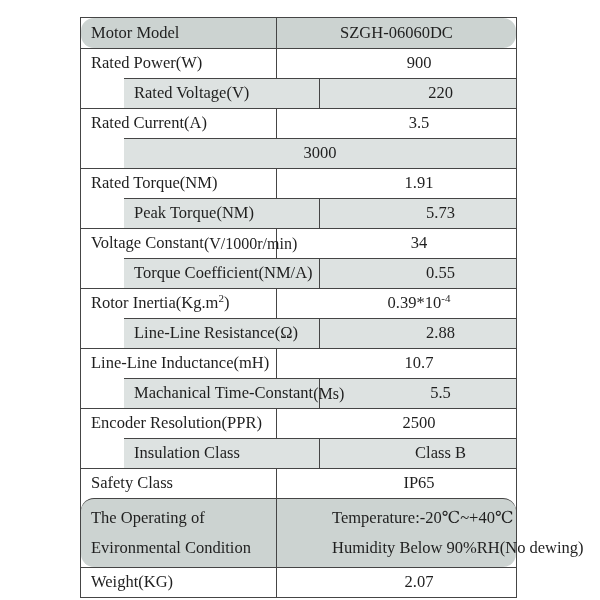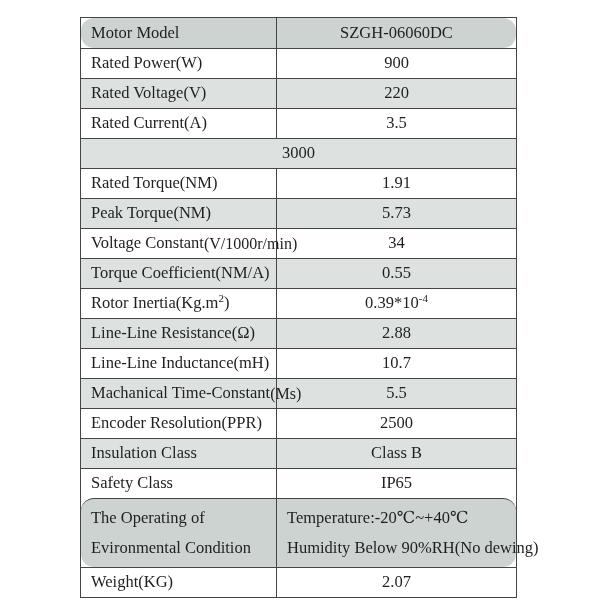--- a/index.html
+++ b/index.html
@@ -26,22 +26,22 @@
     top: 17px;
     width: 437px;
     border: 1px solid var(--border);
     background: var(--bg);
   }
   .row {
     display: flex;
     height: 30px;
     background: #ffffff;
   }
-  .row + .row { border-top: 1px solid var(--border); }
-  .row.gray { background: var(--row-gray); }
+  .row + .row { border-top: 1px solid var(--border); gap: 45px; }
+  .row.gray { background: var(--row-gray); margin-left: 43px; }
   .row.dark { background: var(--row-dark); border-radius: 13px; }
   .row.tall { height: 69px; }
   .cell {
     display: flex;
     align-items: center;
     font-size: 16.5px;
     line-height: 1;
     white-space: nowrap;
   }
   .label-cell {

